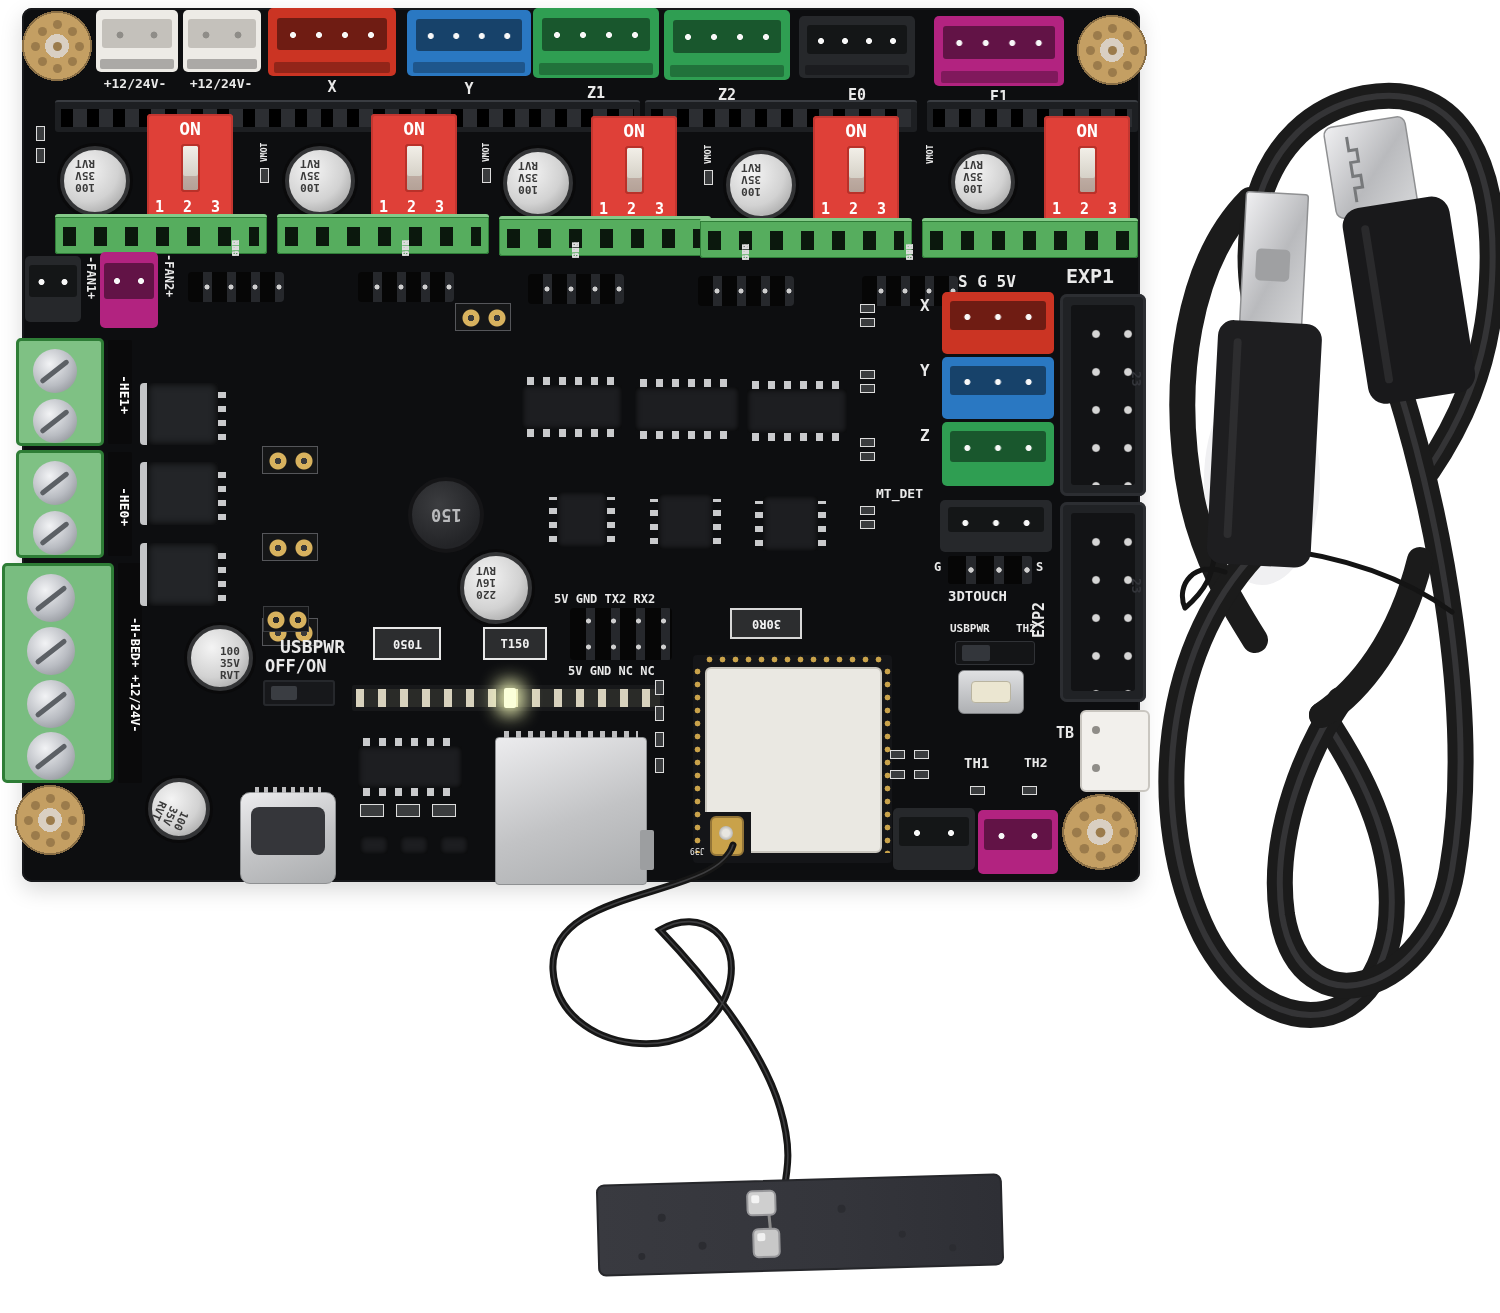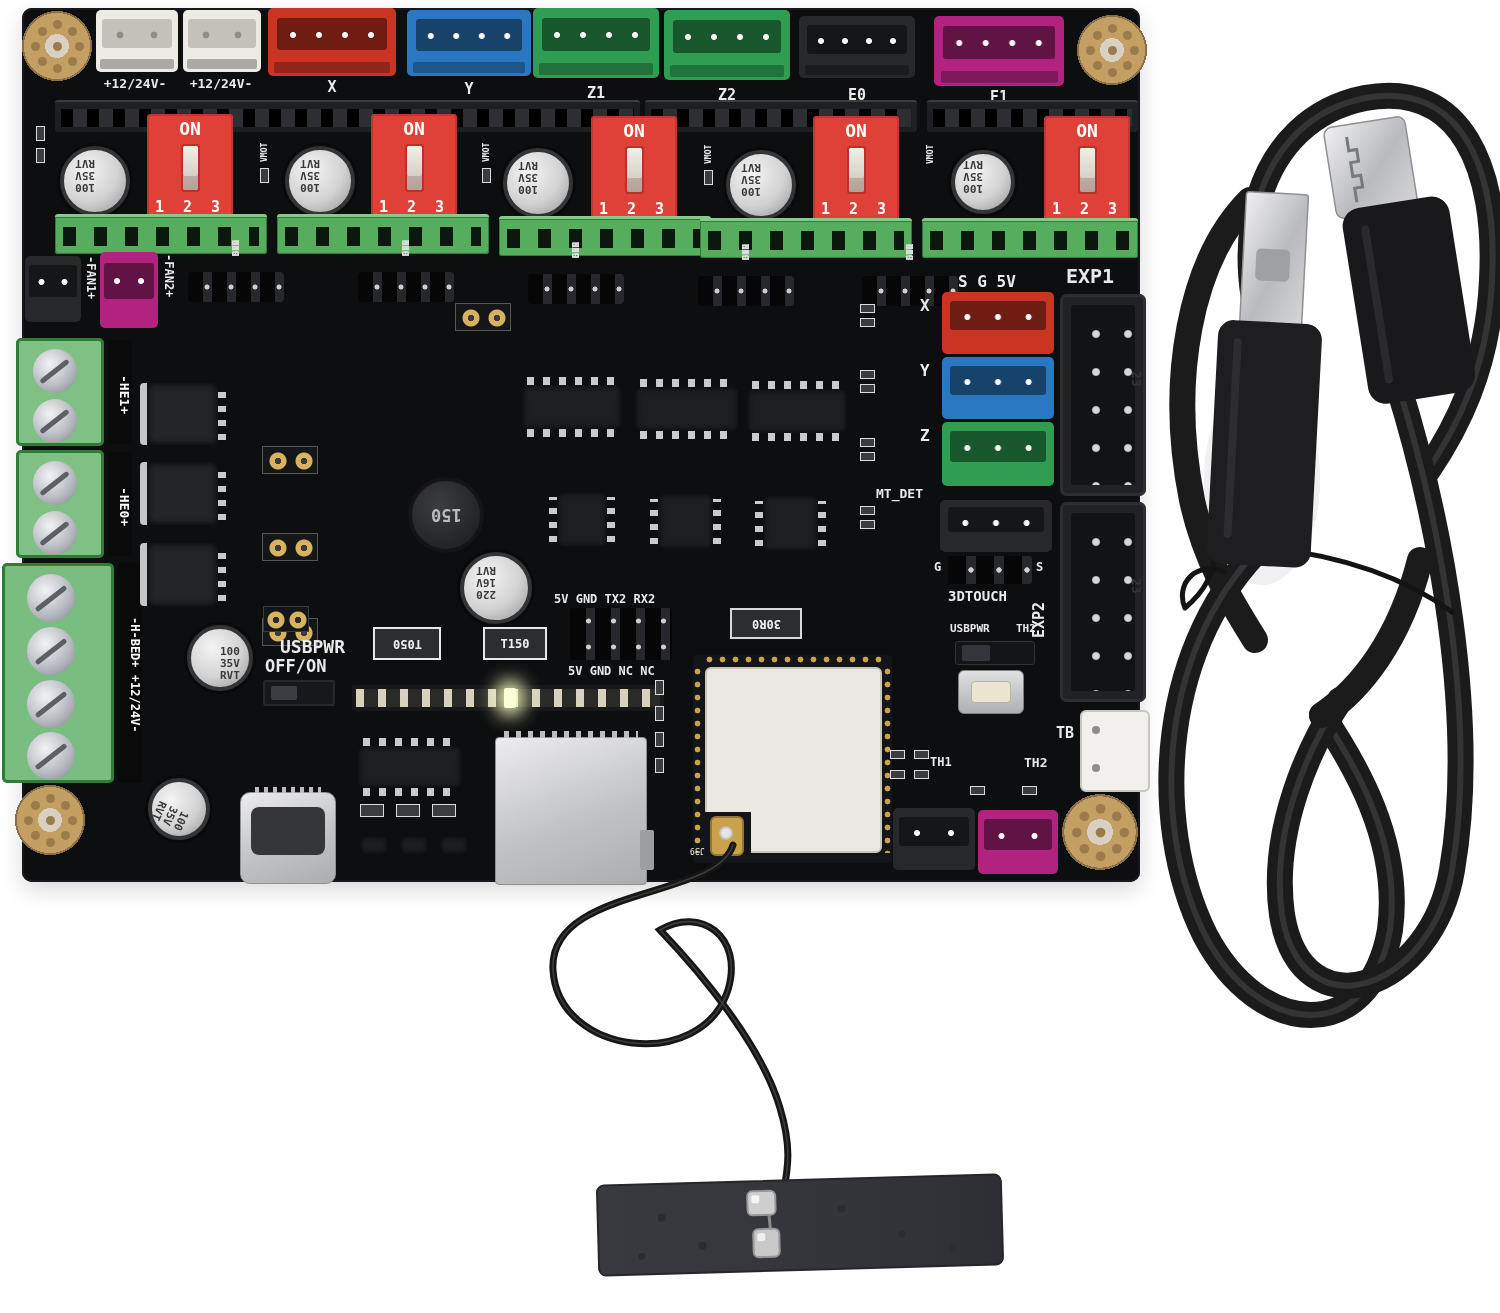--- a/index.html
+++ b/index.html
@@ -562,21 +562,21 @@
       </div>
     <div class="btn" style="left:936px;top:662px;width:66px;height:44px">
         <div class="pad"></div>
       </div>
 
     <div class="silk" style="left:1034px;top:716px;font-size:15px">TB</div>
     <div style="left:1058px;top:702px;width:70px;height:82px;background:#f2f0ec;border:2px solid #c9c6c0;border-radius:6px">
         <div style="position:absolute;left:10px;top:14px;width:8px;height:8px;border-radius:50%;background:#8f8d88"></div>
         <div style="position:absolute;left:10px;top:52px;width:8px;height:8px;border-radius:50%;background:#8f8d88"></div>
       </div>
-    <div class="silk" style="left:908px;top:747px;font-size:12px">TH1</div>
+    <div class="silk" style="left:942px;top:747px;font-size:14px">TH1</div>
     <div class="silk" style="left:1002px;top:747px;font-size:13px">TH2</div>
     <div class="smd" style="left:868px;top:742px"></div>
     <div class="smd" style="left:892px;top:742px"></div>
     <div class="smd" style="left:868px;top:762px"></div>
     <div class="smd" style="left:892px;top:762px"></div>
     <div class="smd" style="left:948px;top:778px"></div>
     <div class="smd" style="left:1000px;top:778px"></div>
     <div class="jst c-black" style="left:871px;top:800px;width:82px;height:62px;--n:2">
         <div class="inner"></div>
         <div class="pins"></div>

